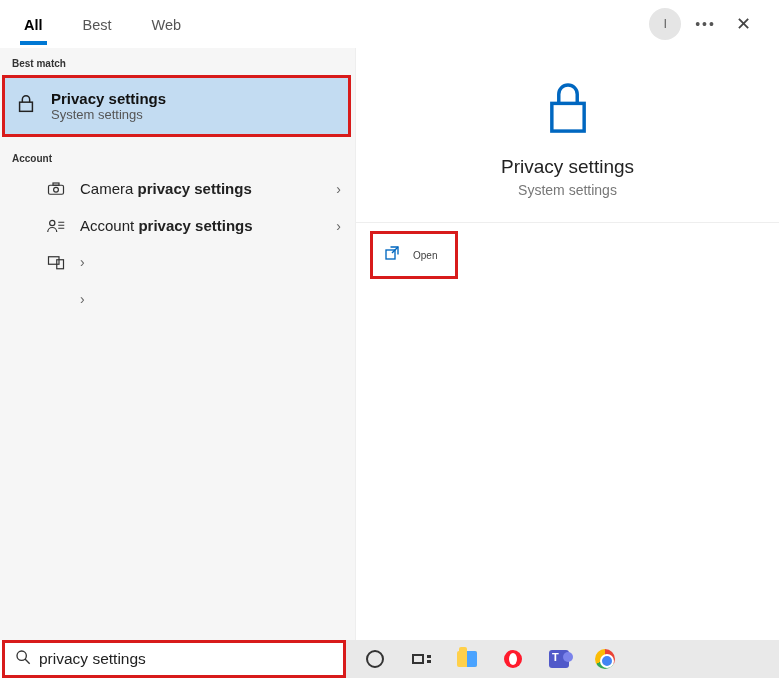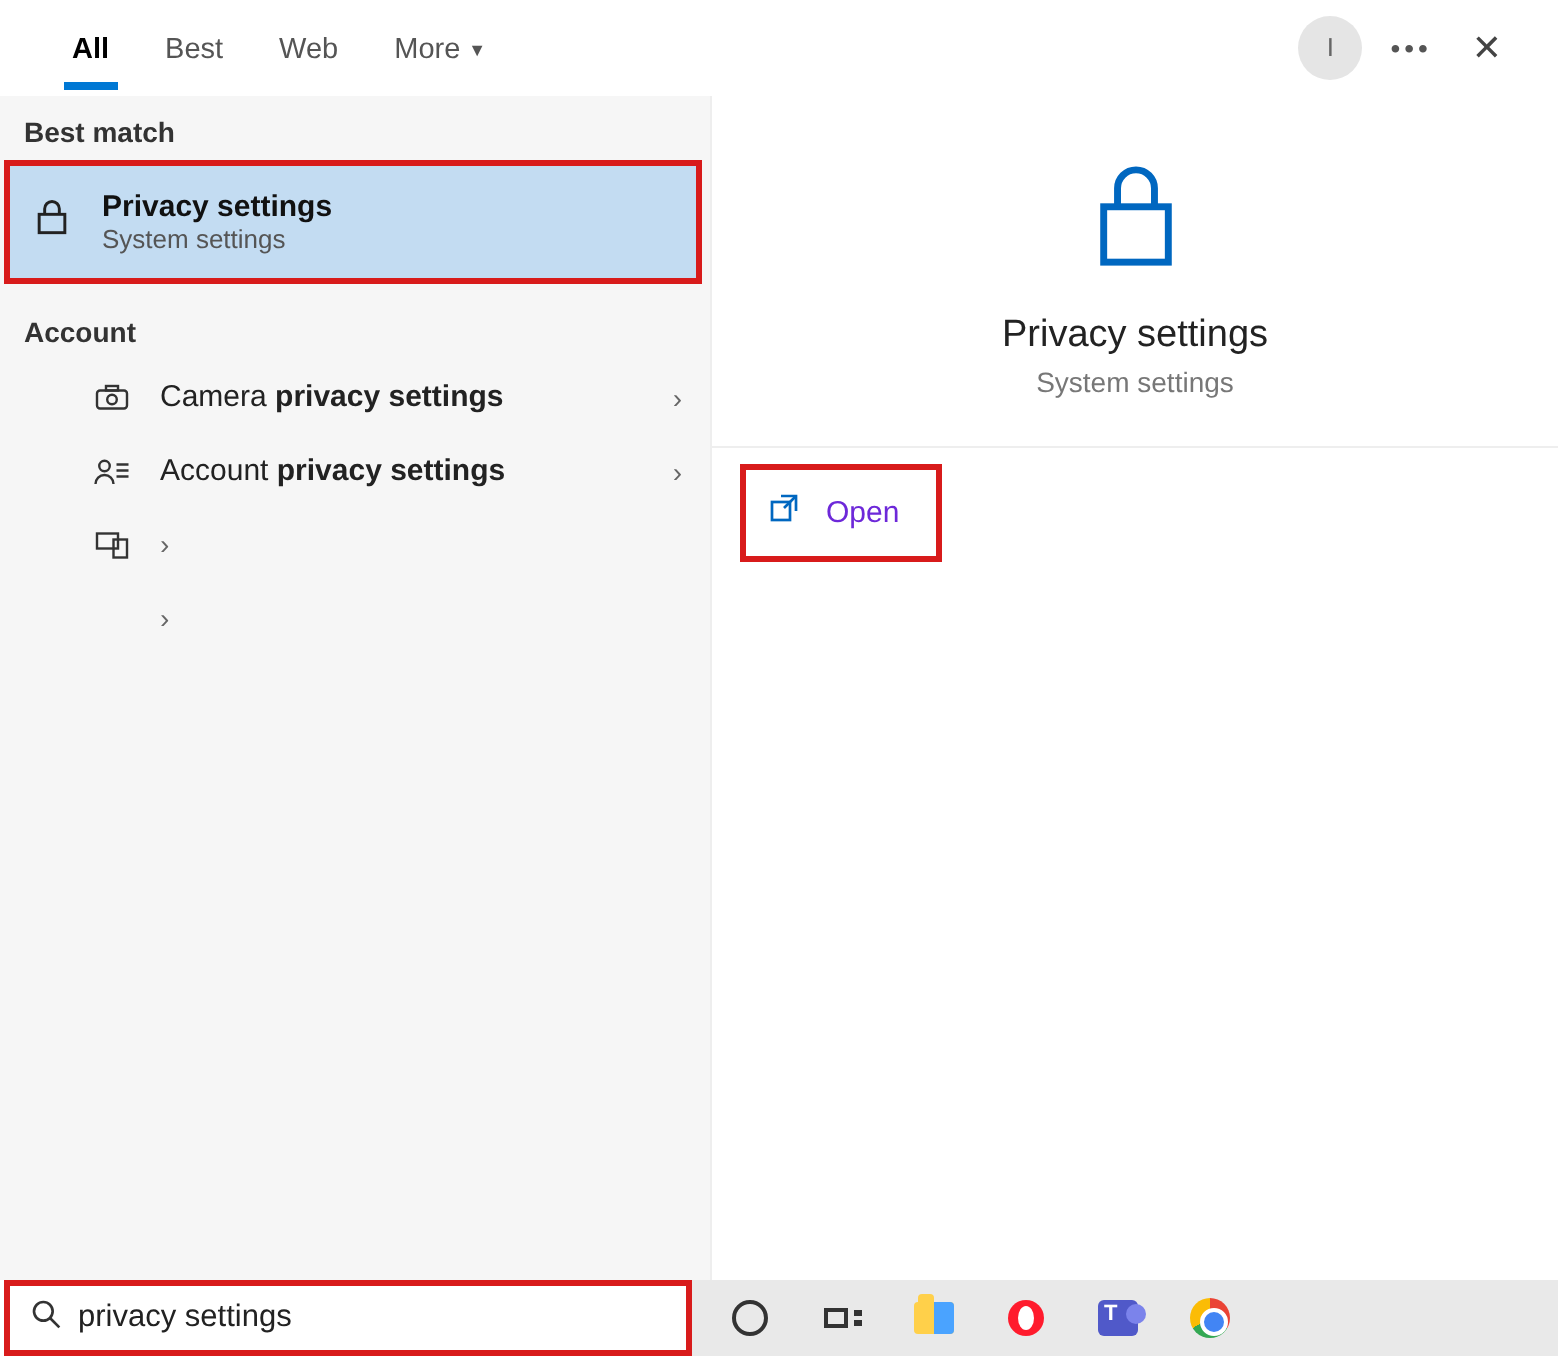--- a/index.html
+++ b/index.html
@@ -1,36 +1,36 @@
 <!DOCTYPE html>
 <html><head>
 <meta charset="utf-8">
 <style>
   * { box-sizing: border-box; margin: 0; padding: 0; font-family: "Segoe UI", Arial, sans-serif; }
   body { width: 779px; height: 678px; background: #fff; overflow: hidden; position: relative; }
 
   
   .tabbar { height: 48px; display: flex; align-items: center; padding: 0 8px 0 0; border-bottom: 1px solid transparent; }
-  .tabs { display: flex; align-items: flex-end; gap: 4px; padding-left: 24px; }
+  .tabs { display: flex; align-items: flex-end; gap: 16px; padding-left: 12px; }
   .tab { padding: 12px 12px 10px 12px; font-size: 14.5px; color: #555; cursor: pointer; position: relative; }
   .tab.active { color: #000; font-weight: 600; }
   .tab.active::after { content:""; position:absolute; left:8px; right:8px; bottom:-2px; height:4px; background:#0078d4; }
   .tab.more { display:flex; align-items:center; gap:4px; }
   .tab .caret { font-size: 9px; color:#555; }
   .tb-right { margin-left:auto; display:flex; align-items:center; gap:14px; padding-right:14px; }
   .avatar { width:32px; height:32px; border-radius:50%; background:#e5e5e5; display:flex; align-items:center; justify-content:center; color:#666; font-size:13px; }
   .dots { color:#555; letter-spacing:2px; font-size:14px; cursor:pointer; }
   .closex { font-size:18px; color:#444; cursor:pointer; padding:4px 6px; }
 
   
   .main { display:flex; height: calc(100% - 48px - 38px); }
   .left { width: 356px; background:#f6f6f6; display:flex; flex-direction:column; border-right:1px solid #eee; }
   .right { flex:1; background:#fff; display:flex; flex-direction:column; }
 
-  .section-label { font-size:14px; font-weight:600; color:#333; padding: 10px 12px 6px 12px; }
+  .section-label { font-size:10px; font-weight:600; color:#333; padding: 10px 12px 6px 12px; }
 
   
   .best-wrap { border: 3px solid #d81b1b; margin: 0 4px 6px 2px; }
   .best-item { background:#c3dcf2; display:flex; align-items:center; padding:12px 10px; gap:14px; cursor:pointer; }
   .lock-small svg { width:22px; height:22px; }
   .bi-texts { display:flex; flex-direction:column; }
   .bi-title { font-size:15px; font-weight:600; color:#111; }
   .bi-sub { font-size:13px; color:#555; }
 
   
@@ -44,21 +44,21 @@
   
   .preview-head { display:flex; flex-direction:column; align-items:center; padding: 30px 10px 24px 10px; border-bottom:1px solid #eee; }
   .lock-big svg { width:56px; height:60px; }
   .prev-title { font-size:19px; color:#222; margin-top:14px; }
   .prev-sub { font-size:14px; color:#777; margin-top:4px; }
 
   .open-wrap { padding: 8px 14px; }
   .open-box { border:3px solid #d81b1b; display:inline-flex; }
   .open-item { display:flex; align-items:center; gap:12px; padding:10px 18px 10px 10px; cursor:pointer; }
   .open-icon svg { width:18px; height:18px; }
-  .open-label { font-size:15px; color:#6d28d9; }
+  .open-label { font-size:10px; color:#404040; }
 
   
   .bottom { position:absolute; bottom:0; left:0; right:0; height:38px; display:flex; }
   .search-outer { width:344px; border:3px solid #d81b1b; background:#fff; display:flex; align-items:center; padding:0 8px 0 10px; margin: 0 0 0 2px; }
   .search-outer .mag { color:#333; margin-right:8px; }
   .search-input { border:none; outline:none; font-size:15.5px; flex:1; background:transparent; color:#222; }
   .taskbar { flex:1; background:#e9e9e9; display:flex; align-items:center; gap:24px; padding-left:18px; }
   .tb-icon { width:22px; height:22px; display:flex; align-items:center; justify-content:center; cursor:pointer; }
   .circle-ico { width:18px; height:18px; border:2px solid #333; border-radius:50%; }
   .file-ico { width:20px; height:16px; background:#ffd04a; border-radius:2px; position:relative; }
@@ -77,24 +77,20 @@
   .taskview-wrap .box { width:12px; height:10px; border:2px solid #333; }
 </style>
 </head>
 <body>
 
 <div class="tabbar">
   <div class="tabs">
     <div class="tab active">All</div>
     <div class="tab">Best</div>
     <div class="tab">Web</div>
-    <div class="tab more">
-      <span>More</span>
-      <span class="caret">▼</span>
-    </div>
   </div>
   <div class="tb-right">
     <div class="avatar">I</div>
     <div class="dots">•••</div>
     <div class="closex">✕</div>
   </div>
 </div>
 
 <div class="main">
 

